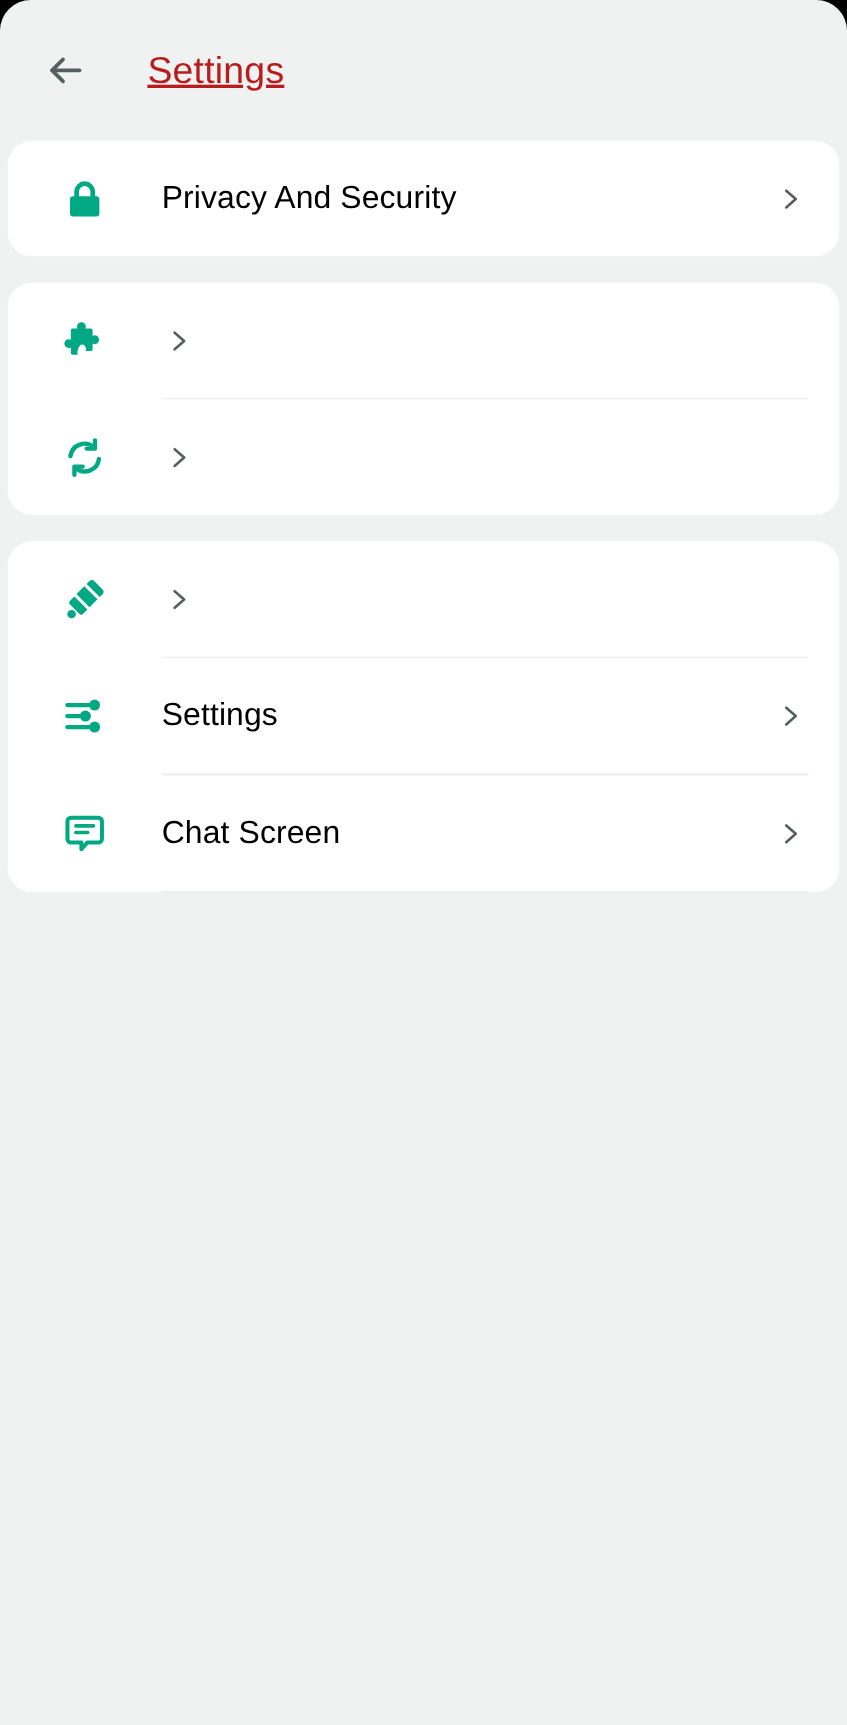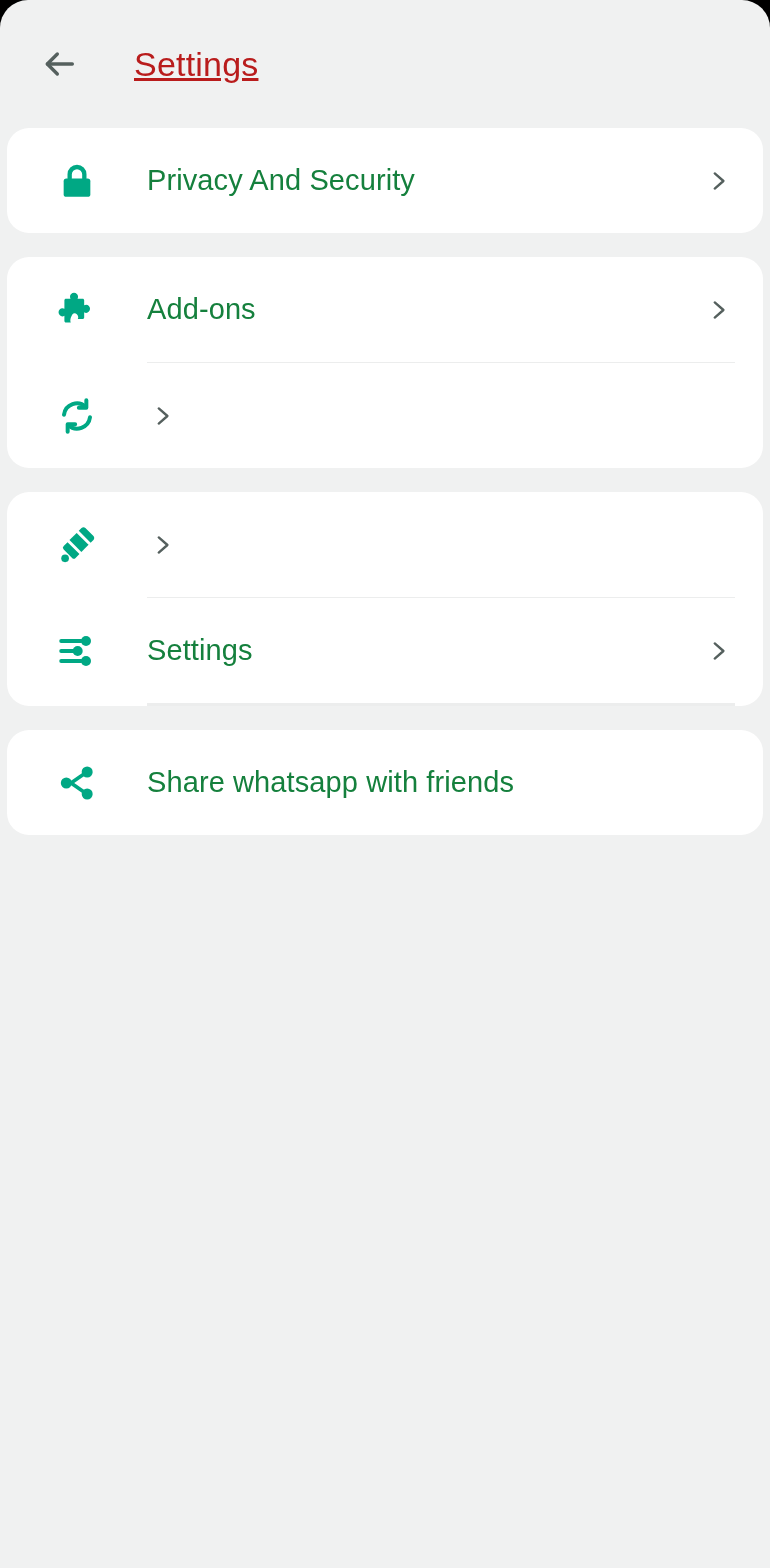--- a/index.html
+++ b/index.html
@@ -60,21 +60,21 @@
     width:140px;
     flex:none;
     display:flex;
     align-items:center;
     justify-content:center;
   }
   .icon-cell svg { display:block; }
   .row-label {
     flex:1;
     font-size:29px;
-    color:#15803d;
+    color:#000000;
     letter-spacing:0.1px;
     white-space:nowrap;
   }
   .chevron {
     flex:none;
     width:30px; height:30px;
     display:flex; align-items:center; justify-content:center;
   }
   .divider {
     height:1px;
@@ -115,21 +115,20 @@
     </div>
   </div>
 
   <div class="card">
     <div class="row">
       <div class="icon-cell">
         <svg width="42" height="42" viewBox="0 0 24 24">
           <path fill="#00A884" d="M10.3 2.2c1.3 0 2.3 1 2.3 2.2 0 .45-.13.8-.3 1.15h2.9c.5 0 .9.4.9.9v2.9c.35-.17.7-.3 1.15-.3 1.2 0 2.2 1 2.2 2.3s-1 2.3-2.2 2.3c-.45 0-.8-.13-1.15-.3v2.9c0 .5-.4.9-.9.9h-2.75c.13-.33.25-.67.25-1.05 0-1.25-1-2.25-2.25-2.25S8.2 16.85 8.2 18.1c0 .38.12.72.25 1.05H5.7c-.5 0-.9-.4-.9-.9v-2.9c-.35.17-.7.3-1.15.3-1.2 0-2.2-1-2.2-2.3s1-2.3 2.2-2.3c.45 0 .8.13 1.15.3V6.45c0-.5.4-.9.9-.9h2.6c-.17-.35-.3-.7-.3-1.15 0-1.2 1-2.2 2.3-2.2z"></path>
         </svg>
       </div>
-      <div class="row-label">Add-ons</div>
       <div class="chevron">
         <svg width="26" height="26" viewBox="0 0 24 24" fill="none" stroke="#55605E" stroke-width="2.2" stroke-linecap="round" stroke-linejoin="round">
           <polyline points="9,5 17,12 9,19"></polyline>
         </svg>
       </div>
     </div>
     <div class="divider"></div>
     <div class="row">
       <div class="icon-cell">
         <svg width="40" height="40" viewBox="0 0 24 24" fill="none" stroke="#00A884" stroke-width="2.4" stroke-linecap="round" stroke-linejoin="round">
@@ -187,36 +186,35 @@
       <div class="chevron">
         <svg width="26" height="26" viewBox="0 0 24 24" fill="none" stroke="#55605E" stroke-width="2.2" stroke-linecap="round" stroke-linejoin="round">
           <polyline points="9,5 17,12 9,19"></polyline>
         </svg>
       </div>
     </div>
     <div class="divider"></div>
 
     <div class="divider"></div>
 
-    <div class="divider"></div>
-
-  </div>
-
-  <div class="card last">
     <div class="row">
       <div class="icon-cell">
         <svg width="40" height="40" viewBox="0 0 24 24">
-          <g stroke="#00A884" stroke-width="2.2" stroke-linecap="round">
-            <line x1="8.4" y1="12" x2="16.2" y2="6.6"></line>
-            <line x1="8.4" y1="12" x2="16.2" y2="17.4"></line>
-          </g>
-          <g fill="#00A884">
-            <circle cx="5.6" cy="12" r="3.3"></circle>
-            <circle cx="18.1" cy="5.4" r="3.3"></circle>
-            <circle cx="18.1" cy="18.6" r="3.3"></circle>
-          </g>
-        </svg>
-      </div>
-      <div class="row-label">Share whatsapp with friends</div>
-    </div>
-  </div>
+          <path d="M4.6 3.2h14.8a2 2 0 0 1 2 2v9.6a2 2 0 0 1-2 2h-6.1l-3.1 3.6v-3.6H4.6a2 2 0 0 1-2-2V5.2a2 2 0 0 1 2-2z" fill="none" stroke="#00A884" stroke-width="2.2" stroke-linejoin="round"></path>
+          <g stroke="#00A884" stroke-width="2" stroke-linecap="round">
+            <line x1="7.2" y1="7.7" x2="16.8" y2="7.7"></line>
+            <line x1="7.2" y1="11.3" x2="13.6" y2="11.3"></line>
+          </g>
+        </svg>
+      </div>
+      <div class="row-label">Chat Screen</div>
+      <div class="chevron">
+        <svg width="26" height="26" viewBox="0 0 24 24" fill="none" stroke="#55605E" stroke-width="2.2" stroke-linecap="round" stroke-linejoin="round">
+          <polyline points="9,5 17,12 9,19"></polyline>
+        </svg>
+      </div>
+    </div>
+    <div class="divider"></div>
+
+  </div>
+
 
 </div>
 
 </body></html>

